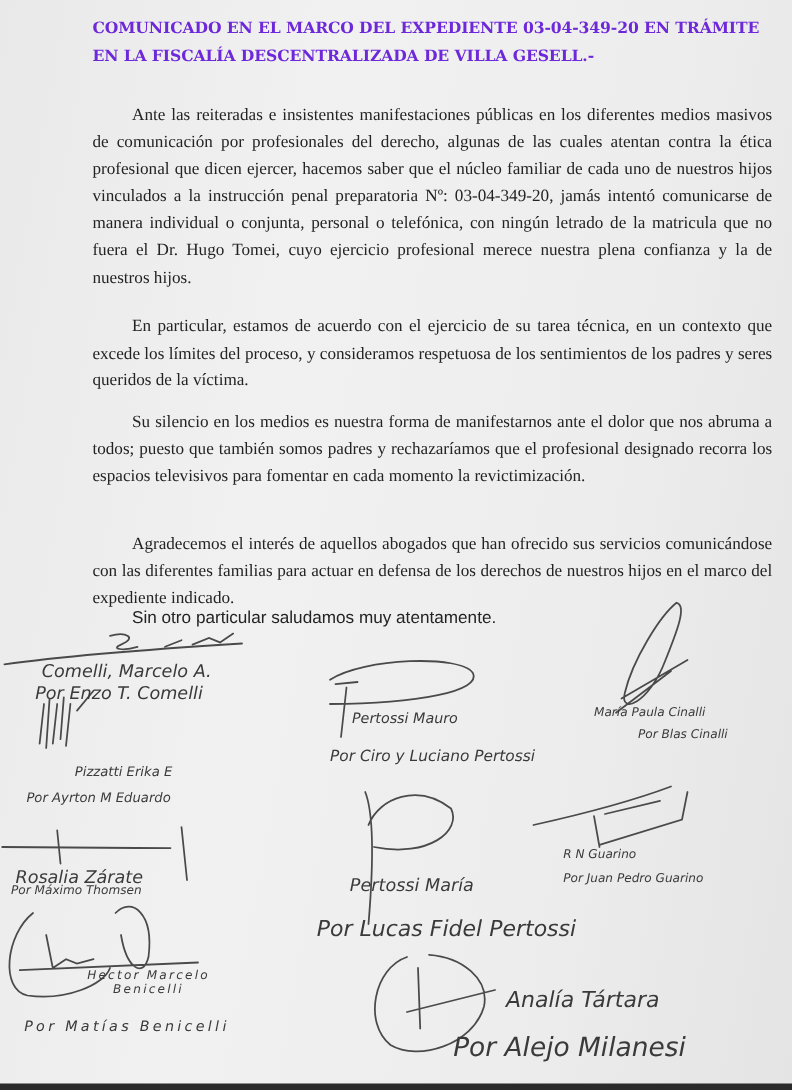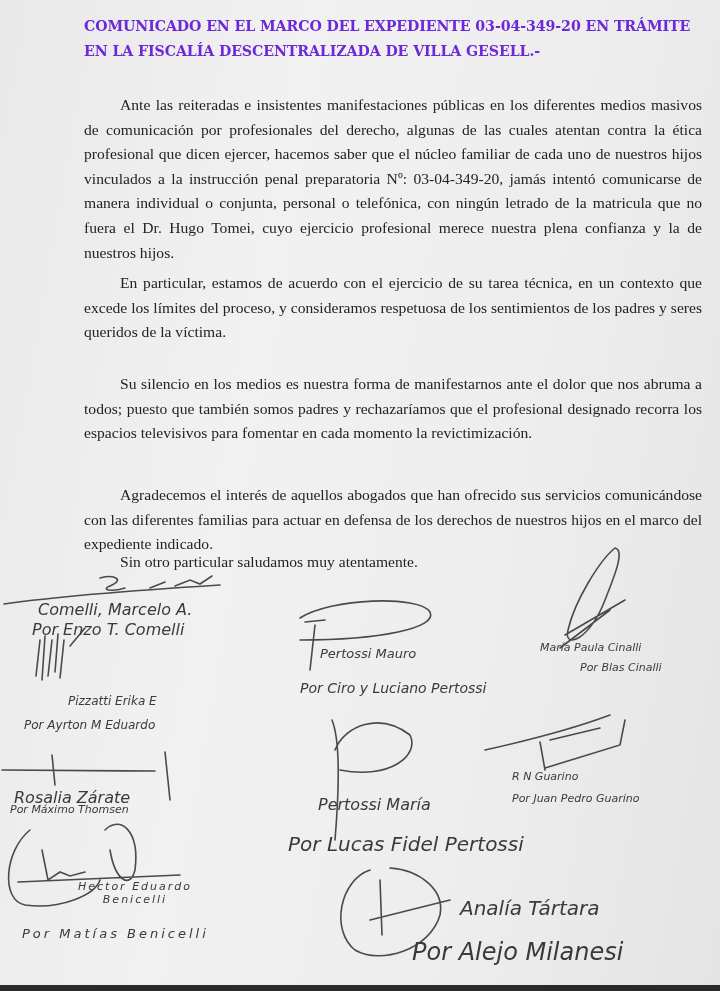--- a/index.html
+++ b/index.html
@@ -16,24 +16,24 @@
     font-family: "DejaVu Serif", serif; font-weight: bold;
     font-size: 14.2px; line-height: 25px; letter-spacing: -0.1px; color: #6d28d9;
   }
   .para {
     position: absolute; left: 84px; width: 618px;
     font-family: "Liberation Serif", serif; font-size: 15.6px; line-height: 24.6px;
     text-align: justify; color: #232323;
   }
   .para .indent { display: inline-block; width: 36px; }
   .p1 { top: 93px; }
-  .p2 { top: 271px; }
+  .p2 { top: 285px; }
   .p3 { top: 372px; }
   .p4 { top: 483px; }
-  .closing { position: absolute; left: 120px; top: 553px; font-family: Liberation Serif, serif; font-size: 15.6px; color: #232323; }
+  .closing { position: absolute; left: 120px; top: 553px; font-family: Liberation Sans, sans-serif; font-size: 15.6px; color: #232323; }
   .sig-text {
     position: absolute; font-family: "DejaVu Sans", sans-serif; color: #3a3a3a;
     font-style: italic; white-space: nowrap;
   }
   .sig-svg { position: absolute; left: 0; top: 0; }
   .edge { position: absolute; left: 0; bottom: 0; width: 720px; height: 6px; background: #2a2a2a; }
 </style>
 </head>
 <body>
 
@@ -85,20 +85,20 @@
 
   <div class="sig-text" style="left:14px;top:788px;font-size:16px;">Rosalia Zárate</div>
   <div class="sig-text" style="left:10px;top:803px;font-size:11px;">Por Máximo Thomsen</div>
 
   <div class="sig-text" style="left:318px;top:795px;font-size:16px;">Pertossi María</div>
   <div class="sig-text" style="left:288px;top:832px;font-size:20px;">Por Lucas Fidel Pertossi</div>
 
   <div class="sig-text" style="left:512px;top:770px;font-size:11px;">R N Guarino</div>
   <div class="sig-text" style="left:512px;top:792px;font-size:11px;">Por Juan Pedro Guarino</div>
 
-  <div class="sig-text" style="left:55px;top:880px;font-size:11px;width:160px;white-space:normal;text-align:center;letter-spacing:2px;">Hector Eduardo Benicelli</div>
+  <div class="sig-text" style="left:55px;top:880px;font-size:11px;width:160px;white-space:normal;text-align:center;letter-spacing:2px;">Hector Marcelo Benicelli</div>
   <div class="sig-text" style="left:22px;top:926px;font-size:13px;letter-spacing:3px;">Por Matías Benicelli</div>
 
   <div class="sig-text" style="left:412px;top:938px;font-size:24px;">Por Alejo Milanesi</div>
   <div class="sig-text" style="left:460px;top:896px;font-size:20px;">Analía Tártara</div>
 
   <div class="edge"></div>
 </div>
 
 </body></html>

